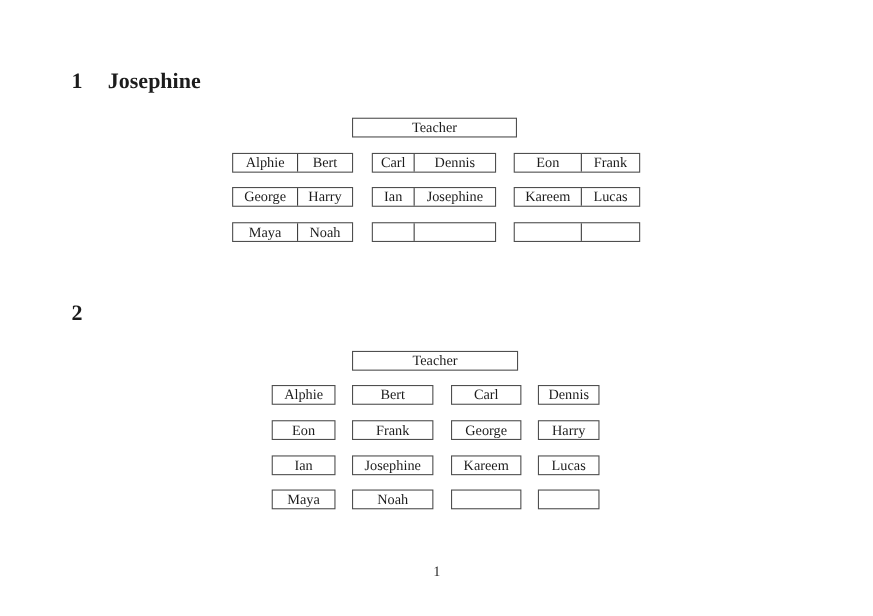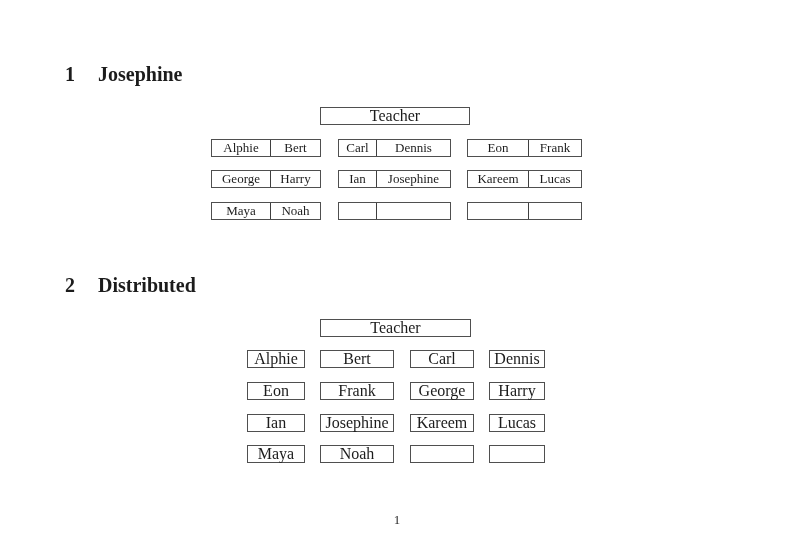--- a/index.html
+++ b/index.html
@@ -25,21 +25,21 @@
     position: absolute;
     height: 18px;
     border: 1px solid #4f4f4f;
     box-sizing: border-box;
     background: #ffffff;
   }
   .teacher-box, .sbox {
     display: flex;
     align-items: center;
     justify-content: center;
-    font-size: 16px;
+    font-size: 13px;
     line-height: 16px;
   }
   .desk { display: flex; }
   .seat {
     display: flex;
     align-items: center;
     justify-content: center;
     font-size: 13px;
     line-height: 16px;
     box-sizing: border-box;
@@ -104,21 +104,20 @@
     <span class="seat seat-left" style="width:38px;"></span>
     <span class="seat seat-right"></span>
   </div>
   <div class="desk" style="left:467px; top:202px; width:115px;">
     <span class="seat seat-left" style="width:61px;"></span>
     <span class="seat seat-right"></span>
   </div>
 
   <div class="heading" style="left:65px; top:274px;">
     <span class="secnum">2</span>
-    <span>Distributed</span>
   </div>
 
   <div class="teacher-box" style="left:320px; top:319px; width:151px;">
     <span>Teacher</span>
   </div>
 
   <div class="sbox" style="left:247px; top:350px; width:58px;">Alphie</div>
   <div class="sbox" style="left:320px; top:350px; width:74px;">Bert</div>
   <div class="sbox" style="left:410px; top:350px; width:64px;">Carl</div>
   <div class="sbox" style="left:489px; top:350px; width:56px;">Dennis</div>

